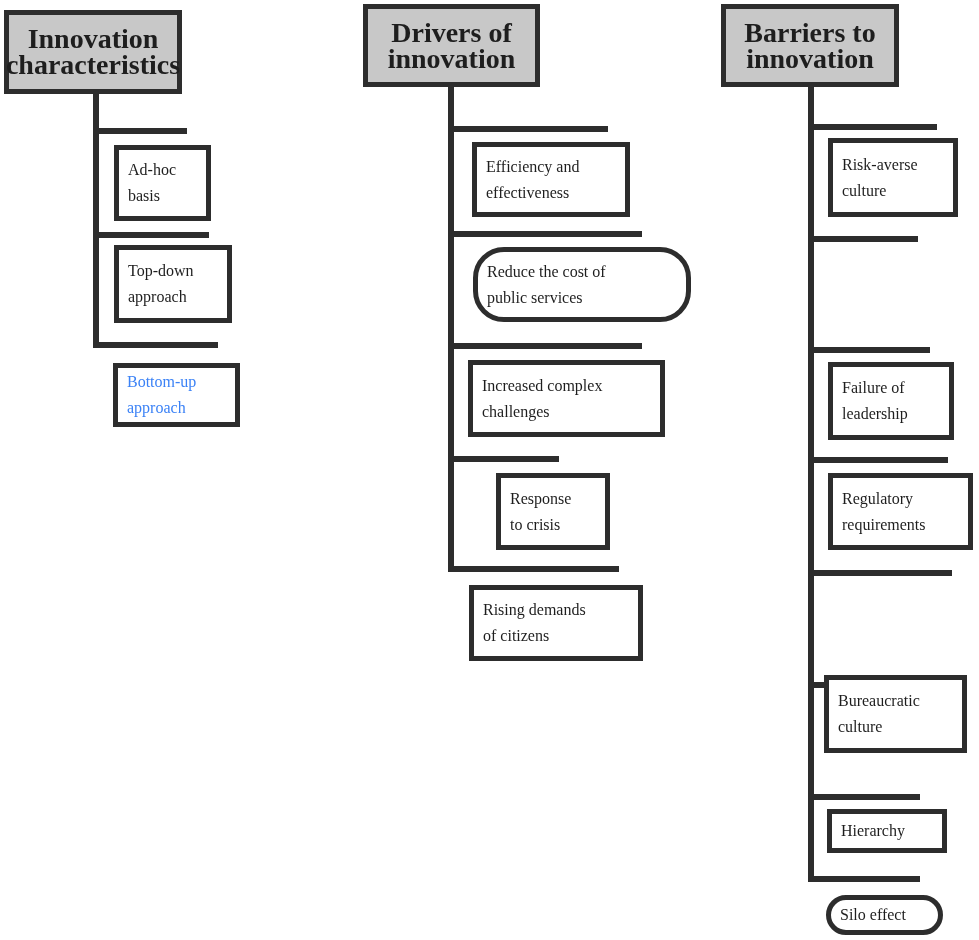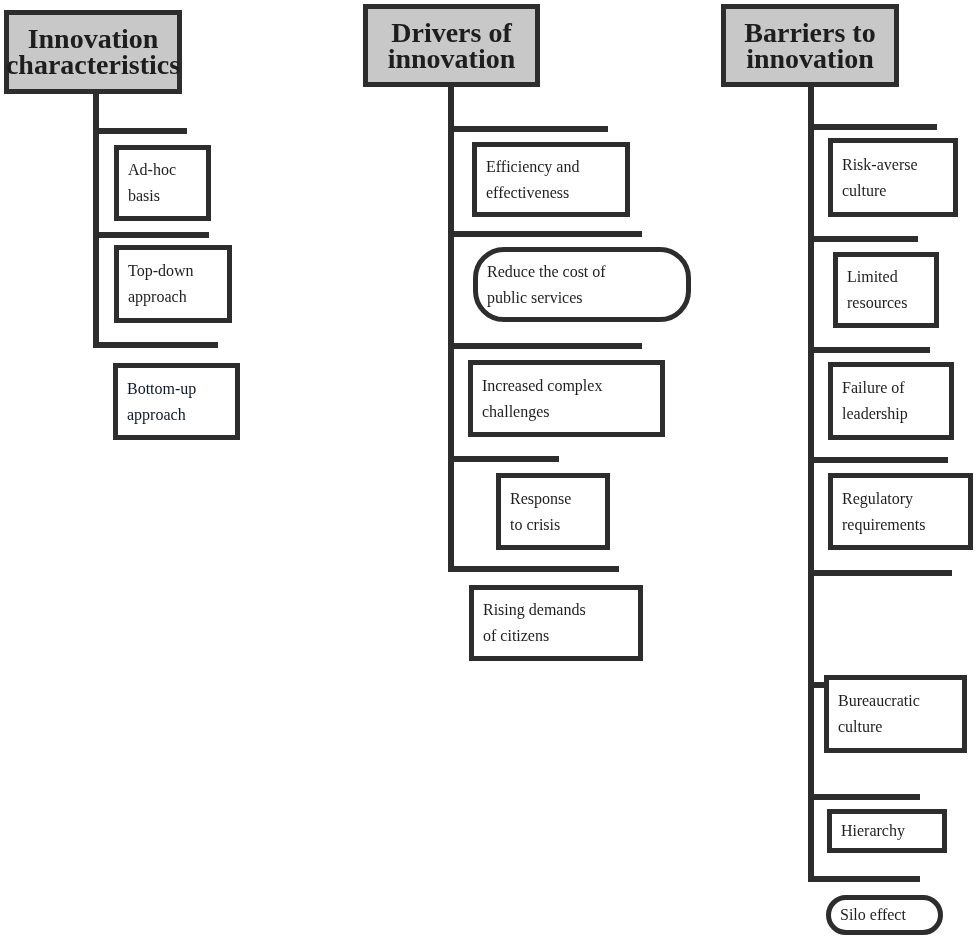--- a/index.html
+++ b/index.html
@@ -53,21 +53,21 @@
     <div class="header-box" style="left: 4px; top: 10px; width: 178px; height: 84px; background: rgb(200, 200, 200); border-color: rgb(45, 45, 45); color: rgb(30, 30, 30);">Innovation
 characteristics</div>
     <div class="line" style="left: 93px; top: 92px; width: 6px; height: 256px; background: rgb(45, 45, 45);"></div>
     <div class="line" style="left: 93px; top: 128px; width: 94px; height: 6px; background: rgb(45, 45, 45);"></div>
     <div class="child-box" style="left: 114px; top: 145px; width: 97px; height: 76px; border-color: rgb(45, 45, 45); background: rgb(255, 255, 255); color: rgb(30, 30, 30);">Ad-hoc
 basis</div>
     <div class="line" style="left: 93px; top: 232px; width: 116px; height: 6px; background: rgb(45, 45, 45);"></div>
     <div class="child-box" style="left: 114px; top: 245px; width: 118px; height: 78px; border-color: rgb(45, 45, 45); background: rgb(255, 255, 255); color: rgb(30, 30, 30);">Top-down
 approach</div>
     <div class="line" style="left: 93px; top: 342px; width: 125px; height: 6px; background: rgb(45, 45, 45);"></div>
-    <div class="child-box" style="left: 113px; top: 363px; width: 127px; height: 77px; border-color: rgb(45, 45, 45); background: rgb(255, 255, 255); color: #0f172a;">Bottom-up
+    <div class="child-box" style="left: 113px; top: 363px; width: 127px; height: 64px; border-color: rgb(45, 45, 45); background: rgb(255, 255, 255); color: #3b82f6;">Bottom-up
 approach</div>
     <div class="header-box" style="left: 363px; top: 4px; width: 177px; height: 83px; background: rgb(200, 200, 200); border-color: rgb(45, 45, 45); color: rgb(30, 30, 30);">Drivers of
 innovation</div>
     <div class="line" style="left: 448px; top: 85px; width: 6px; height: 487px; background: rgb(45, 45, 45);"></div>
     <div class="line" style="left: 448px; top: 126px; width: 160px; height: 6px; background: rgb(45, 45, 45);"></div>
     <div class="child-box" style="left: 472px; top: 142px; width: 158px; height: 75px; border-color: rgb(45, 45, 45); background: rgb(255, 255, 255); color: rgb(30, 30, 30);">Efficiency and
 effectiveness</div>
     <div class="line" style="left: 448px; top: 231px; width: 194px; height: 6px; background: rgb(45, 45, 45);"></div>
     <div class="child-box" style="left: 473px; top: 247px; width: 218px; height: 75px; border-color: rgb(45, 45, 45); background: rgb(255, 255, 255); color: rgb(30, 30, 30); border-radius: 31px;">Reduce the cost of
 public services</div>
@@ -80,22 +80,20 @@
     <div class="line" style="left: 448px; top: 566px; width: 171px; height: 6px; background: rgb(45, 45, 45);"></div>
     <div class="child-box" style="left: 469px; top: 585px; width: 174px; height: 76px; border-color: rgb(45, 45, 45); background: rgb(255, 255, 255); color: rgb(30, 30, 30);">Rising demands
 of citizens</div>
     <div class="header-box" style="left: 721px; top: 4px; width: 178px; height: 83px; background: rgb(200, 200, 200); border-color: rgb(45, 45, 45); color: rgb(30, 30, 30);">Barriers to
 innovation</div>
     <div class="line" style="left: 808px; top: 85px; width: 6px; height: 797px; background: rgb(45, 45, 45);"></div>
     <div class="line" style="left: 808px; top: 124px; width: 129px; height: 6px; background: rgb(45, 45, 45);"></div>
     <div class="child-box" style="left: 828px; top: 138px; width: 130px; height: 79px; border-color: rgb(45, 45, 45); background: rgb(255, 255, 255); color: rgb(30, 30, 30);">Risk-averse
 culture</div>
     <div class="line" style="left: 808px; top: 236px; width: 110px; height: 6px; background: rgb(45, 45, 45);"></div>
-    <div class="child-box" style="left: 833px; top: 252px; width: 106px; height: 76px; border-color: rgb(45, 45, 45); background: rgb(255, 255, 255); color: rgb(30, 30, 30);">Limited
-resources</div>
     <div class="line" style="left: 808px; top: 347px; width: 122px; height: 6px; background: rgb(45, 45, 45);"></div>
     <div class="child-box" style="left: 828px; top: 362px; width: 126px; height: 78px; border-color: rgb(45, 45, 45); background: rgb(255, 255, 255); color: rgb(30, 30, 30);">Failure of
 leadership</div>
     <div class="line" style="left: 808px; top: 457px; width: 140px; height: 6px; background: rgb(45, 45, 45);"></div>
     <div class="child-box" style="left: 828px; top: 473px; width: 145px; height: 77px; border-color: rgb(45, 45, 45); background: rgb(255, 255, 255); color: rgb(30, 30, 30);">Regulatory
 requirements</div>
     <div class="line" style="left: 808px; top: 570px; width: 144px; height: 6px; background: rgb(45, 45, 45);"></div>
     <div class="line" style="left: 808px; top: 682px; width: 135px; height: 6px; background: rgb(45, 45, 45);"></div>
     <div class="child-box" style="left: 824px; top: 675px; width: 143px; height: 78px; border-color: rgb(45, 45, 45); background: rgb(255, 255, 255); color: rgb(30, 30, 30);">Bureaucratic
 culture</div>

